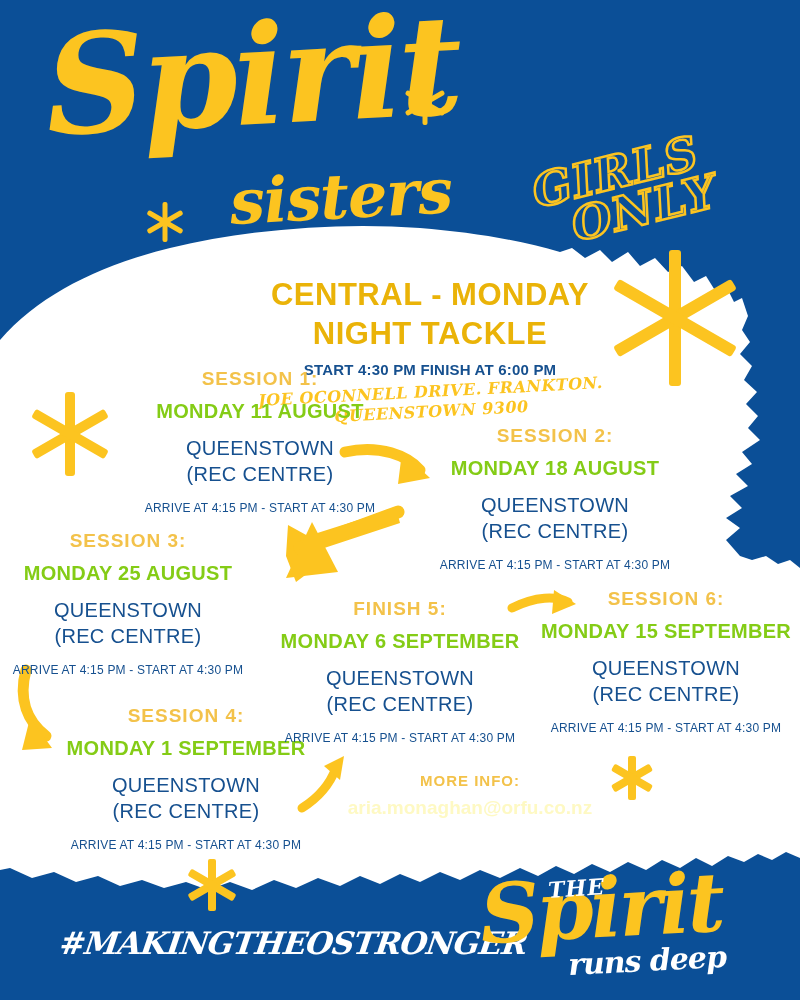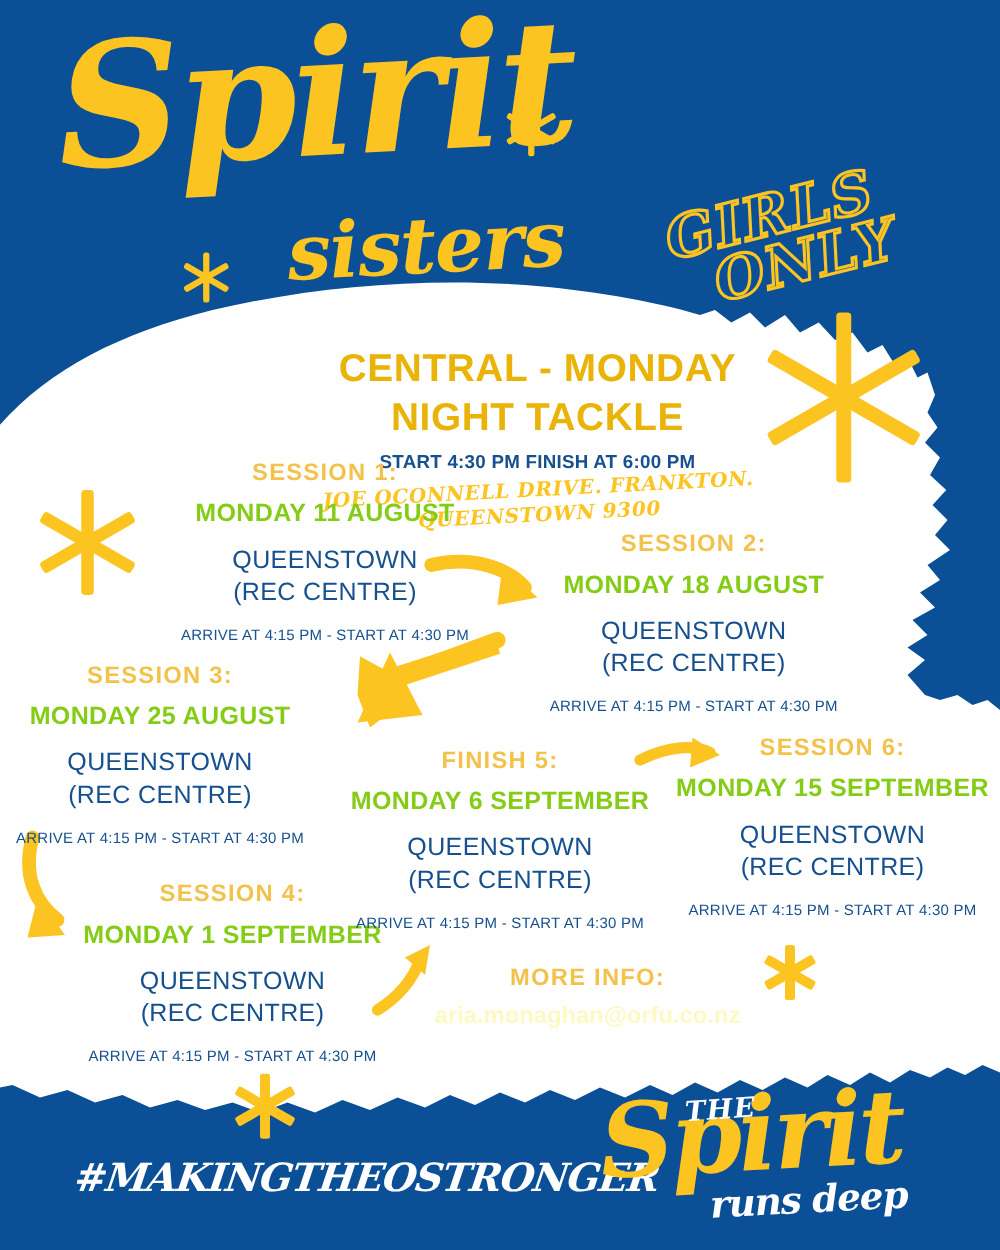--- a/index.html
+++ b/index.html
@@ -93,21 +93,21 @@
     line-height:1.3;margin-bottom:14px;
   }
   .s-arrive{
     color:#16508f;font-size:12px;font-weight:normal;letter-spacing:0.2px;text-align:center;
   }
 
   
   .moreinfo{
     position:absolute;left:330px;top:772px;width:280px;text-align:center;
   }
-  .mi-label{color:#f3c24a;font-size:19px;font-weight:bold;letter-spacing:1px;}
+  .mi-label{color:#f3c24a;font-size:15px;font-weight:bold;letter-spacing:1px;}
   .mi-email{color:#fef9c3;font-size:19px;font-weight:bold;margin-top:8px;}
 
   
   .hashtag{
     position:absolute;left:60px;top:925px;
     font-family:"DejaVu Serif", serif;
     font-style:italic;font-weight:bold;
     font-size:31px;color:#ffffff;letter-spacing:-1px;
     transform:skewX(-8deg);
   }

